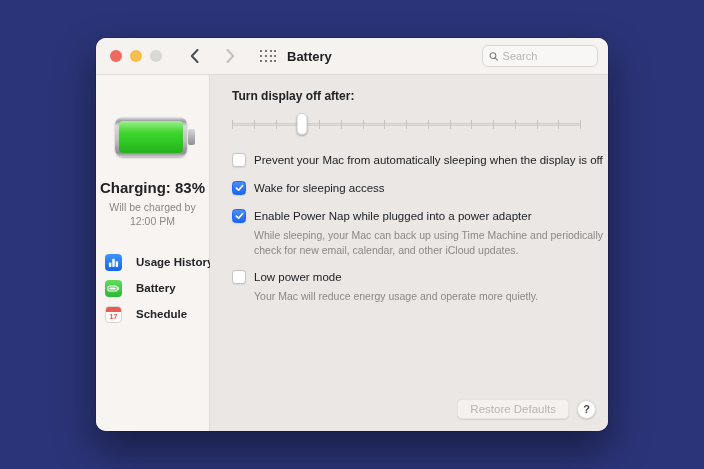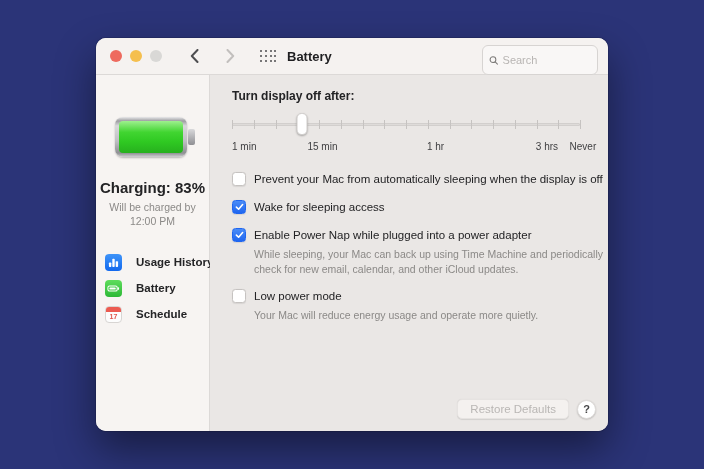--- a/index.html
+++ b/index.html
@@ -24,21 +24,21 @@
   .light.yellow { background:#f5bf4e; }
   .light.gray { background:#d9d8d6; }
   .navs { display:flex; gap:16px; margin-left:22px; }
   .nav-chevron { width:20px; height:20px; display:flex; align-items:center; justify-content:center; }
   .nav-chevron svg { display:block; }
   .grid-icon { margin-left:20px; width:17px; height:13px; display:grid;
     grid-template-columns:repeat(4,1fr); grid-template-rows:repeat(3,1fr); gap:2px; }
   .grid-icon i { width:2px; height:2px; border-radius:50%; background:#4d4d4f; }
   .win-title { margin-left:10px; font-size:13px; font-weight:bold; color:#1f1f21; }
   .search {
-    position:absolute; right:10px; top:7px; width:116px; height:30px;
+    position:absolute; right:10px; top:7px; width:116px; height:22px;
     background:#f9f7f6; border:1px solid #d7d4d2; border-radius:6px;
     display:flex; align-items:center; padding:4px 6px; gap:4px;
   }
   .search input {
     border:none; outline:none; background:transparent; width:100%;
     font-size:11px; color:#3c3c3e; font-family:inherit;
   }
   .search input::placeholder { color:#b8b5b3; }
 
   
@@ -252,27 +252,20 @@
               <i style="left: 62.5%;"></i>
               <i style="left: 68.75%;"></i>
               <i style="left: 75%;"></i>
               <i style="left: 81.25%;"></i>
               <i style="left: 87.5%;"></i>
               <i style="left: 93.75%;"></i>
               <i style="left: 100%;"></i>
             </div>
           <div class="slider-thumb" id="thumb" style="left: 20%;"></div>
         </div>
-        <div class="slider-labels" id="tick-labels">
-            <span style="left: 0%;">1 min</span>
-            <span style="left: 24.4541%; transform: translateX(-50%);">15 min</span>
-            <span style="left: 55.0216%; transform: translateX(-50%);">1 hr</span>
-            <span style="left: 85.1189%; transform: translateX(-50%);">3 hrs</span>
-            <span style="left: 91.2324%;">Never</span>
-          </div>
 
         <div class="cb-row" style="margin-top:18px;">
           <span class="cb">
             
           </span>
           <span class="cb-label">Prevent your Mac from automatically sleeping when the display is off</span>
         </div>
 
         <div class="cb-row tight">
           <span class="cb on">

